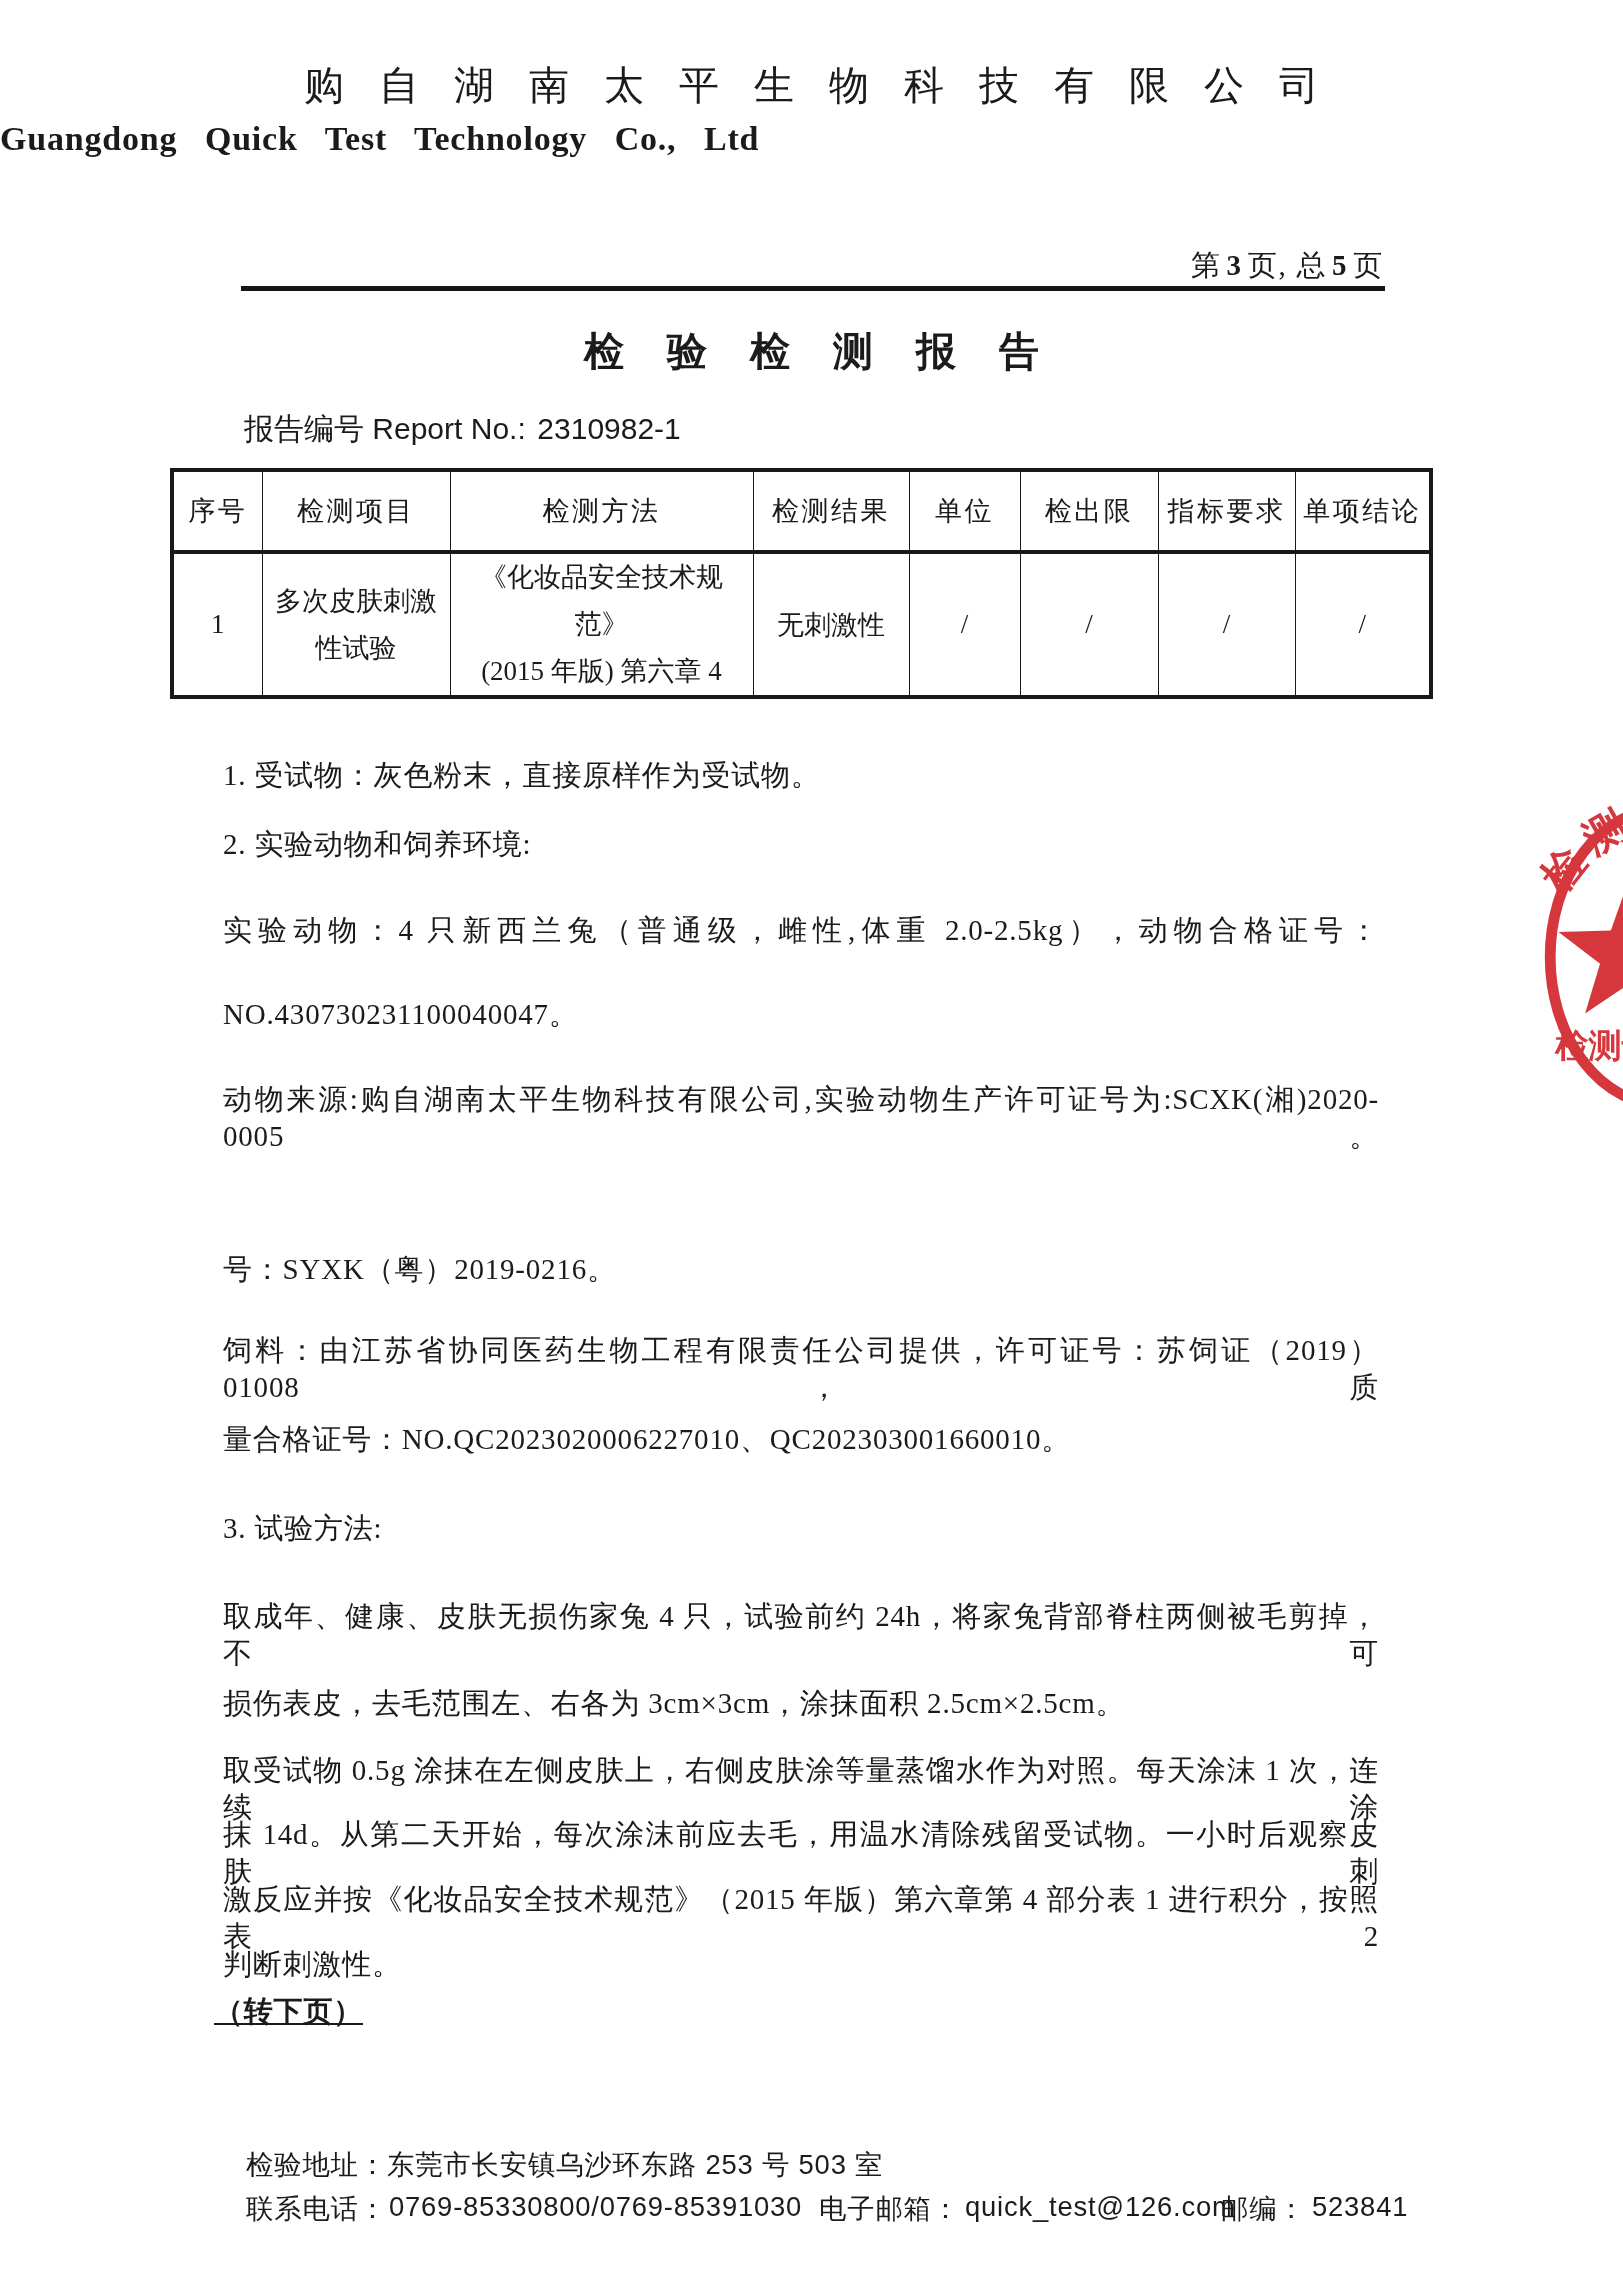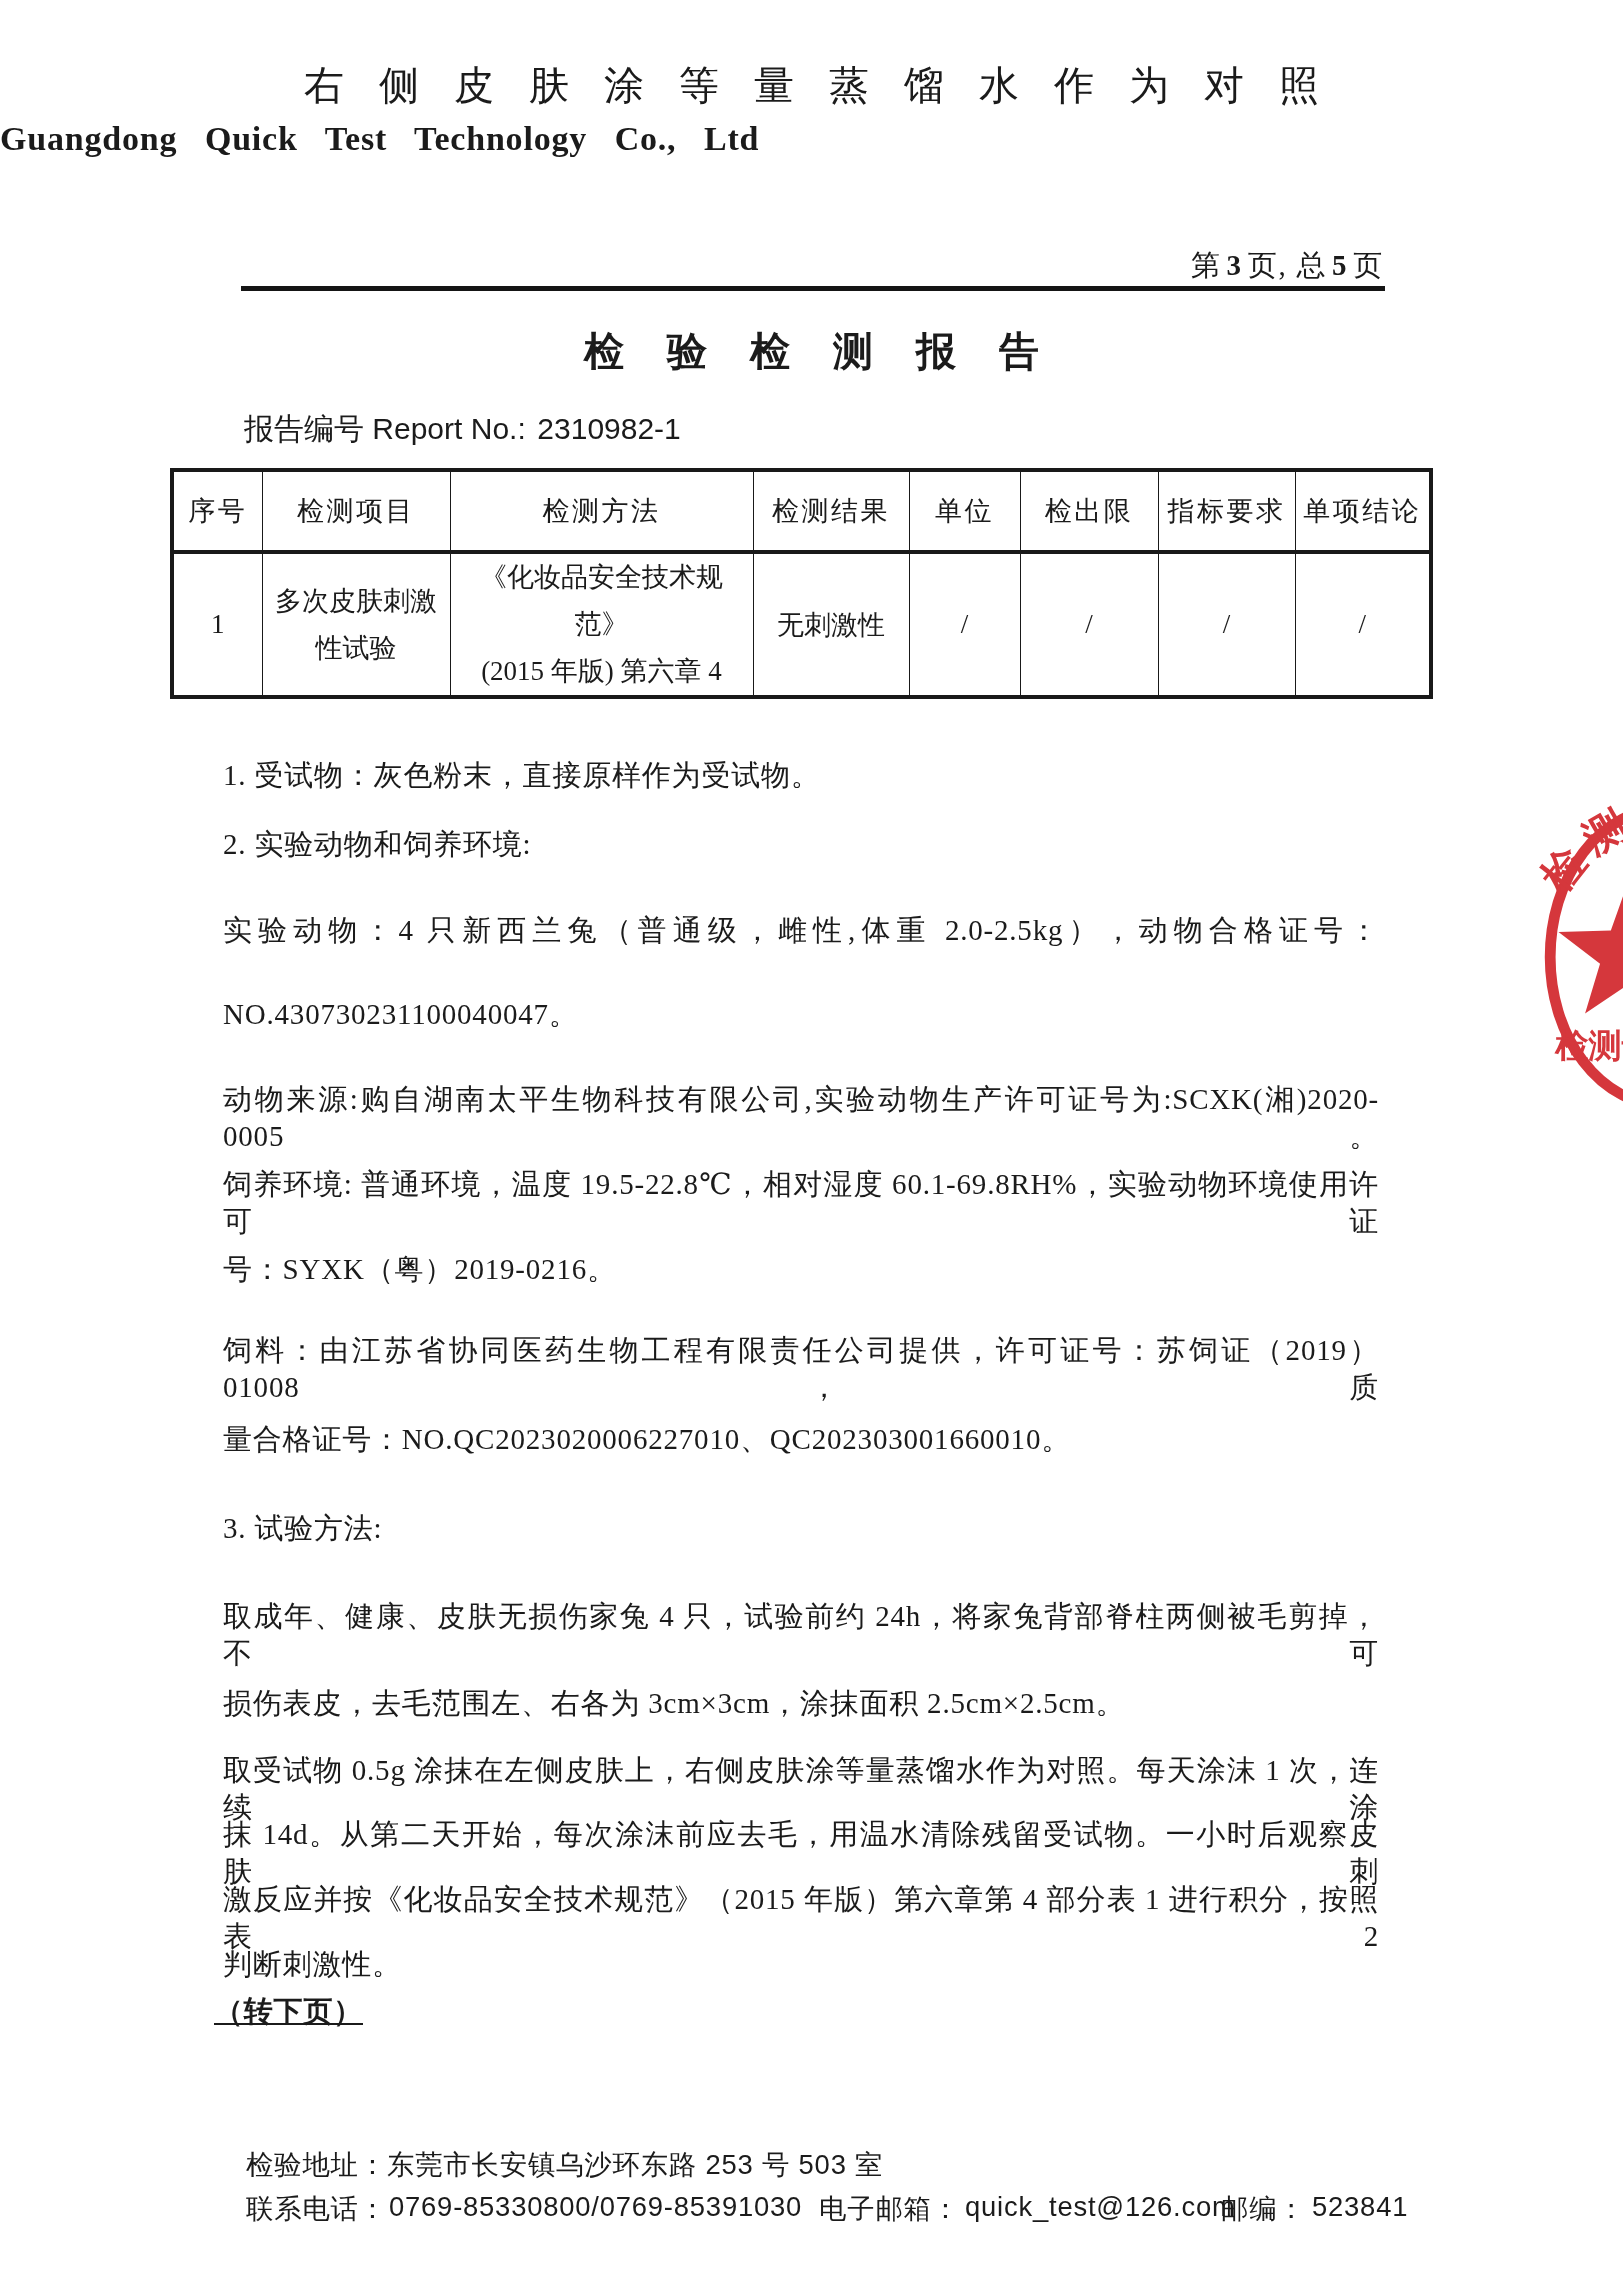--- a/index.html
+++ b/index.html
@@ -84,21 +84,21 @@
   .f-email-label{left:819px;}
   .f-email{left:965px;}
   .f-zip-label{left:1221px;}
   .f-zip{left:1312px;}
 </style>
 </head>
 <body>
 
 <div class="page">
 
-  <div class="company-cn">右侧皮肤涂等量蒸馏水作为对照</div>
+  <div class="company-cn">购自湖南太平生物科技有限公司</div>
   <div class="company-en">Guangdong Quick Test Technology Co., Ltd</div>
 
   <div class="page-info"><span>第</span><b>3</b><span>页, 总</span><b>5</b><span>页</span></div>
 
   <div class="header-rule"></div>
 
   <div class="report-title"><span>检验检测报告</span></div>
 
   <div class="report-no"><span>报告编号 Report No.:</span><span class="val">2310982-1</span></div>
 
@@ -141,21 +141,20 @@
       <td>/</td>
     </tr>
   </tbody>
     </table>
 
   <div class="bl" style="top:757px">1. 受试物：灰色粉末，直接原样作为受试物。</div>
   <div class="bl" style="top:826px">2. 实验动物和饲养环境:</div>
   <div class="bl just" style="top:912px">实验动物：4 只新西兰兔（普通级，雌性,体重 2.0-2.5kg），动物合格证号：</div>
   <div class="bl" style="top:996px">NO.430730231100040047。</div>
   <div class="bl just" style="top:1081px">动物来源:购自湖南太平生物科技有限公司,实验动物生产许可证号为:SCXK(湘)2020-0005。</div>
-  <div class="bl just" style="top:1166px">饲养环境: 普通环境，温度 19.5-22.8℃，相对湿度 60.1-69.8RH%，实验动物环境使用许可证</div>
   <div class="bl" style="top:1251px">号：SYXK（粤）2019-0216。</div>
   <div class="bl just" style="top:1332px">饲料：由江苏省协同医药生物工程有限责任公司提供，许可证号：苏饲证（2019）01008，质</div>
   <div class="bl" style="top:1421px">量合格证号：NO.QC2023020006227010、QC202303001660010。</div>
   <div class="bl" style="top:1510px">3. 试验方法:</div>
   <div class="bl just" style="top:1598px">取成年、健康、皮肤无损伤家兔 4 只，试验前约 24h，将家兔背部脊柱两侧被毛剪掉，不可</div>
   <div class="bl" style="top:1685px">损伤表皮，去毛范围左、右各为 3cm×3cm，涂抹面积 2.5cm×2.5cm。</div>
   <div class="bl just" style="top:1752px">取受试物 0.5g 涂抹在左侧皮肤上，右侧皮肤涂等量蒸馏水作为对照。每天涂沫 1 次，连续涂</div>
   <div class="bl just" style="top:1816px">抹 14d。从第二天开始，每次涂沫前应去毛，用温水清除残留受试物。一小时后观察皮肤刺</div>
   <div class="bl just" style="top:1881px">激反应并按《化妆品安全技术规范》（2015 年版）第六章第 4 部分表 1 进行积分，按照表 2</div>
   <div class="bl" style="top:1946px">判断刺激性。</div>

